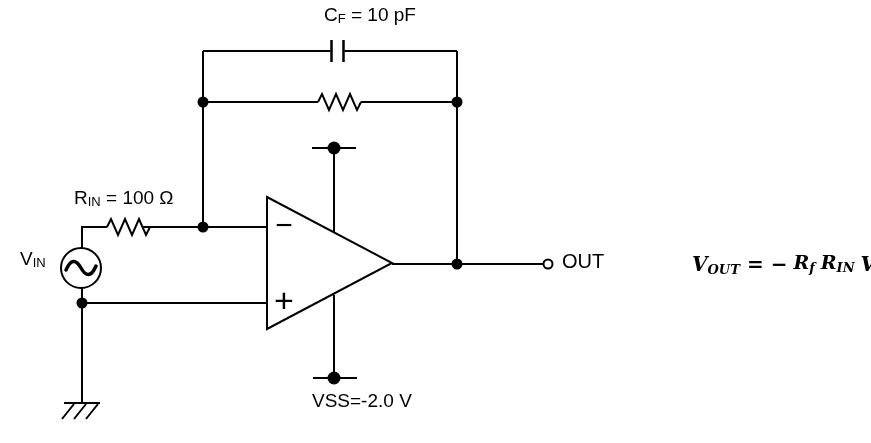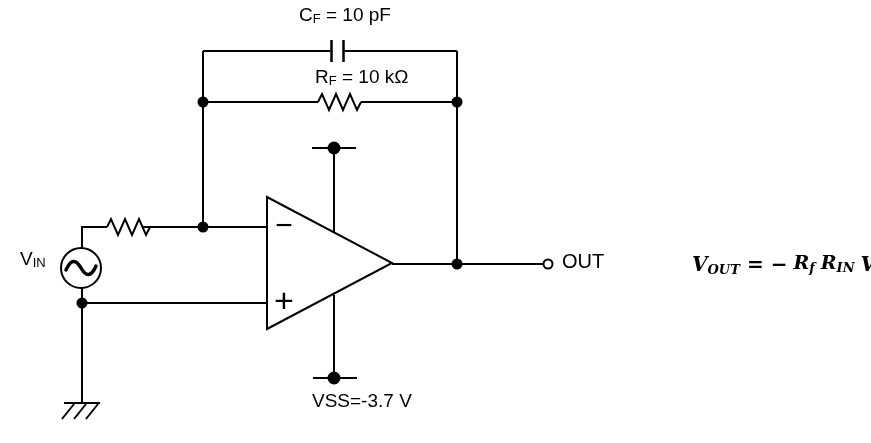--- a/index.html
+++ b/index.html
@@ -100,40 +100,40 @@
     <path class="wire" d="M392,264 H543.5"></path>
     <circle class="open-node" cx="548" cy="264" r="4.5"></circle>
 
     <circle class="dot" cx="203" cy="102" r="5.5"></circle>
     <circle class="dot" cx="457" cy="102" r="5.5"></circle>
     <circle class="dot" cx="203" cy="227" r="5.5"></circle>
     <circle class="dot" cx="457" cy="264" r="5.5"></circle>
     <circle class="dot" cx="82" cy="303" r="5.5"></circle>
   </svg>
 
-  <div class="lbl" style="left:299px;top:4px;">
+  <div class="lbl" style="left:324px;top:4px;">
     <span>C</span><span class="s">F</span><span> = 10 pF</span>
   </div>
 
-  <div class="lbl" style="left:315px;top:66px;">
-    <span>R</span><span class="s">F</span><span> = 10 kΩ</span>
-  </div>
 
 
+  <div class="lbl" style="left:74px;top:187px;">
+    <span>R</span><span class="s">IN</span><span> = 100 Ω</span>
+  </div>
 
   <div class="lbl" style="left:20px;top:248px;">
     <span>V</span><span class="s">IN</span>
   </div>
 
   <div class="lbl lbl-out" style="left:562px;top:250px;">
     <span>OUT</span>
   </div>
 
   <div class="lbl" style="left:312px;top:390px;">
-    <span>VSS=-3.7 V</span>
+    <span>VSS=-2.0 V</span>
   </div>
 
   <div class="formula">
     <span><span>V</span><span class="sub">OUT</span></span>
     <span class="eq">=</span>
     <span class="minus">−</span>
     <span class="frac">
       <span class="num"><span>R</span><span class="sub">f</span></span>
       <span class="bar"></span>
       <span class="den"><span>R</span><span class="sub">IN</span></span>

